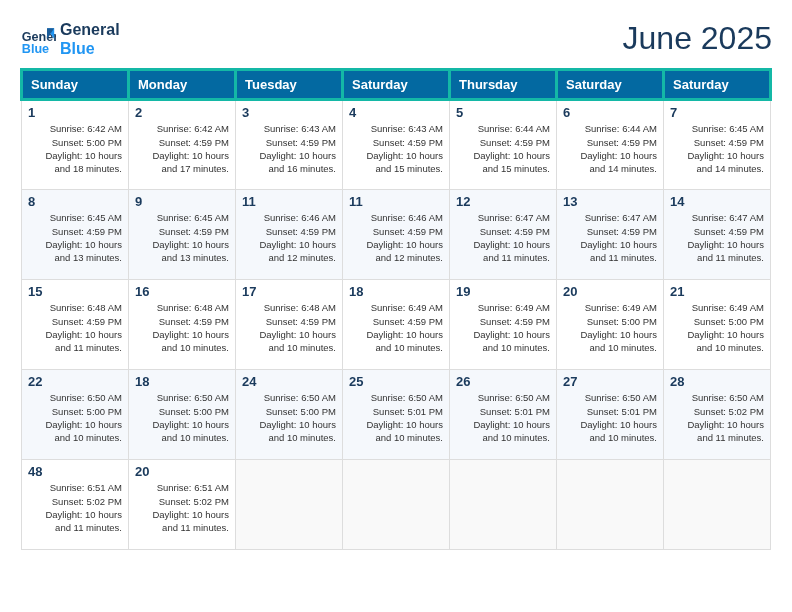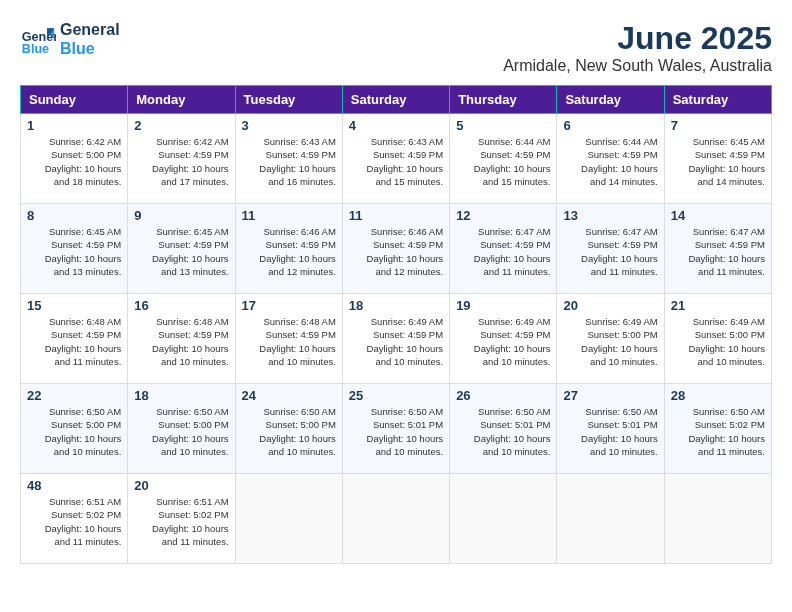--- a/index.html
+++ b/index.html
@@ -23,38 +23,38 @@
     .logo-icon {
       width: 36px;
       height: 36px;
       margin-right: 4px;
     }
     .title-area {
       text-align: right;
     }
     .month-title {
       font-size: 32px;
-      font-weight: bold;
+      font-weight: normal;
       color: #1a3a5c;
     }
     .location-title {
       font-size: 16px;
       color: #333;
     }
     .calendar {
       width: 100%;
       border-collapse: collapse;
     }
     .calendar th {
-      background-color: #4c1d95;
+      background-color: #0369a1;
       color: white;
       text-align: left;
       padding: 6px 8px;
       font-size: 13px;
-      border: 1px solid #14b8a6;
+      border: 3px solid #14b8a6;
     }
     .calendar td {
       border: 1px solid #ddd;
       vertical-align: top;
       padding: 4px 6px;
       width: calc(100% / 7);
       background: #fff;
       font-size: 10px;
       color: #333;
       min-height: 80px;
@@ -93,21 +93,20 @@
       <polygon points="30,8 38,8 38,20" fill="#2196F3"></polygon>
       <polygon points="30,8 38,8 30,20" fill="#1a5c99"></polygon>
     </svg>
     <div style="display:flex;flex-direction:column;line-height:1.2;">
       <span style="font-size:16px;font-weight:bold;color:#1a3a5c;">General</span>
       <span style="font-size:16px;font-weight:bold;color:#2196F3;">Blue</span>
     </div>
   </div>
   <div class="title-area">
     <div class="month-title">June 2025</div>
-    <div class="location-title">Armidale, New South Wales, Australia</div>
   </div>
 </div>
 
 <table class="calendar">
   <thead>
     <tr id="header-row">
     <th>Sunday</th>
         <th>Monday</th>
         <th>Tuesday</th>
         <th>Saturday</th>

